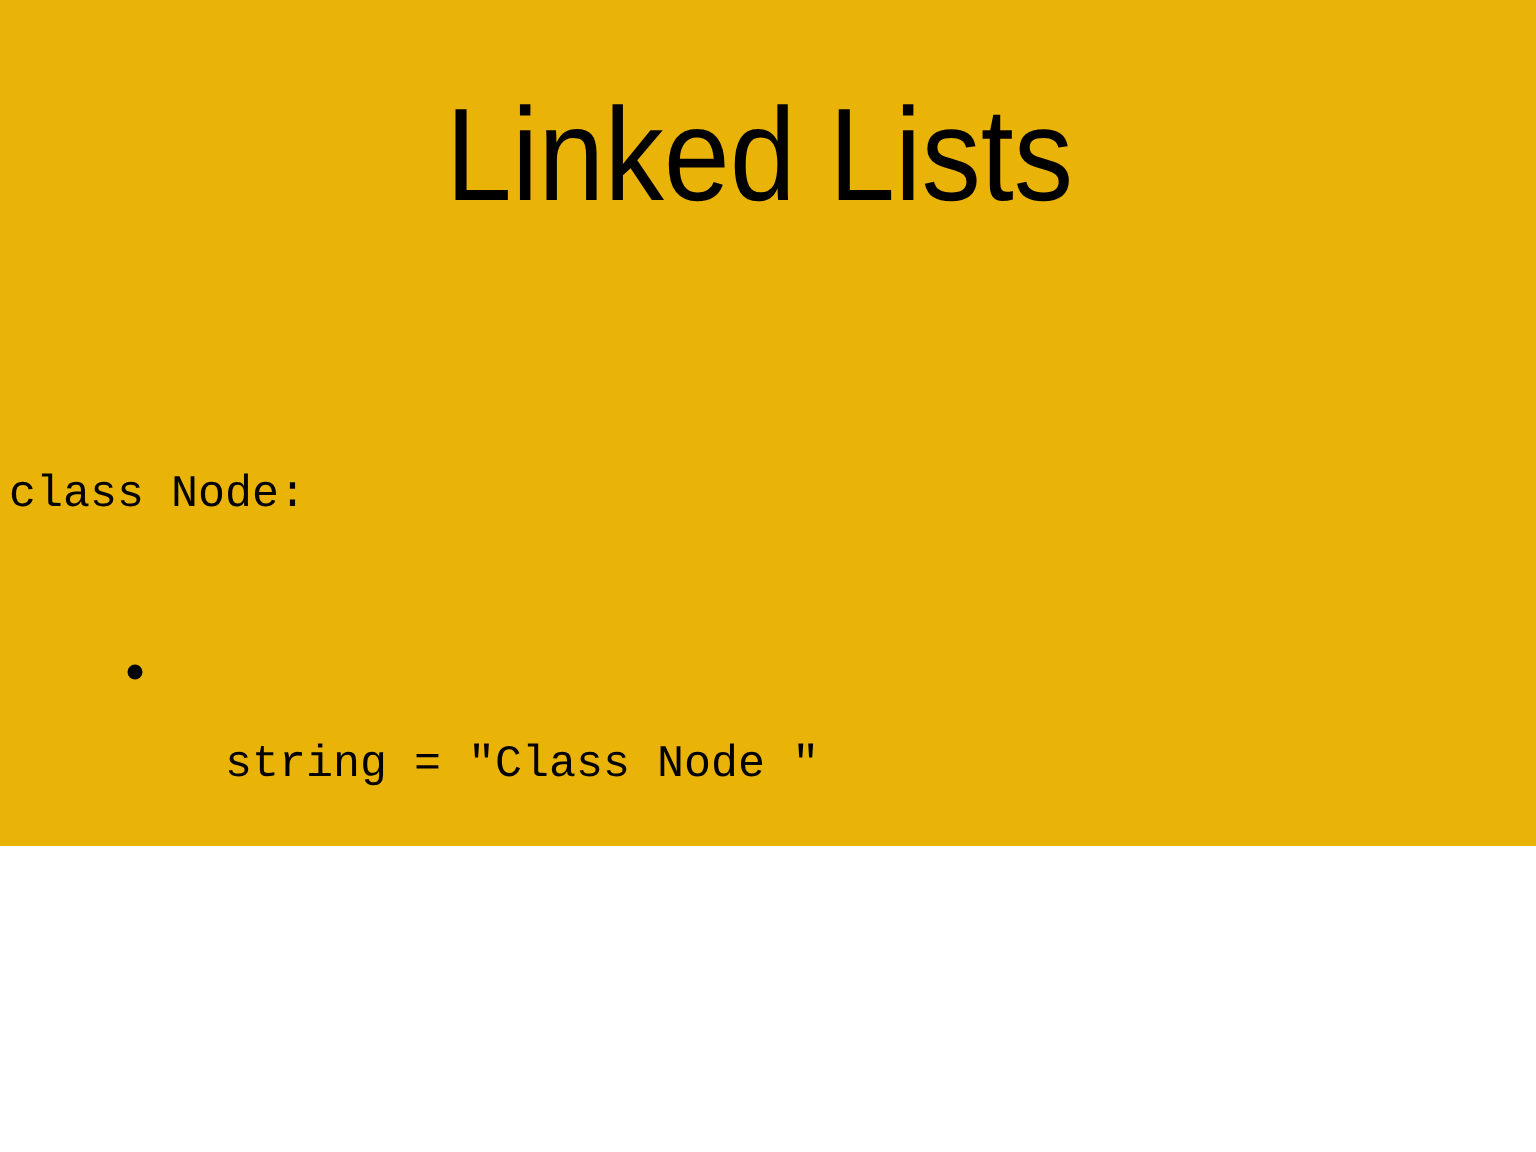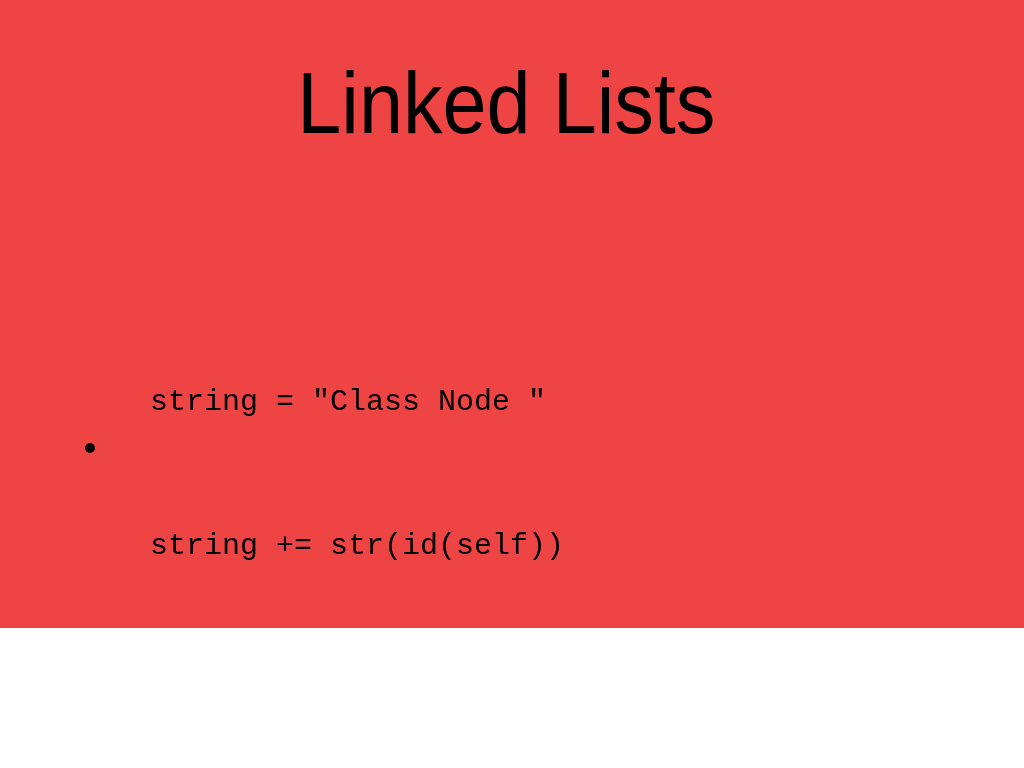--- a/index.html
+++ b/index.html
@@ -3,22 +3,22 @@
 <meta charset="utf-8">
 <style>
   html, body {
     margin: 0;
     padding: 0;
     background: #ffffff;
   }
   .slide {
     position: relative;
     width: 1024px;
-    height: 628px;
-    background: #ef4444;
+    height: 564px;
+    background: #eab308;
     color: #000000;
     overflow: hidden;
   }
   .title-wrap {
     position: absolute;
     top: 55px;
     left: -6px;
     width: 1024px;
     text-align: center;
     font-family: "Liberation Sans", sans-serif;
@@ -67,20 +67,21 @@
 
 <div class="slide">
 
   <div class="title-wrap">
     <span class="title-text">Linked Lists</span>
   </div>
 
   <div class="code">
     
   
+      <div class="code-line">class Node:</div>
     
     
       <div class="code-line">        string = "Class Node "</div>
     
       <div class="code-line">        string += str(id(self))</div>
     
       
     
       
     

